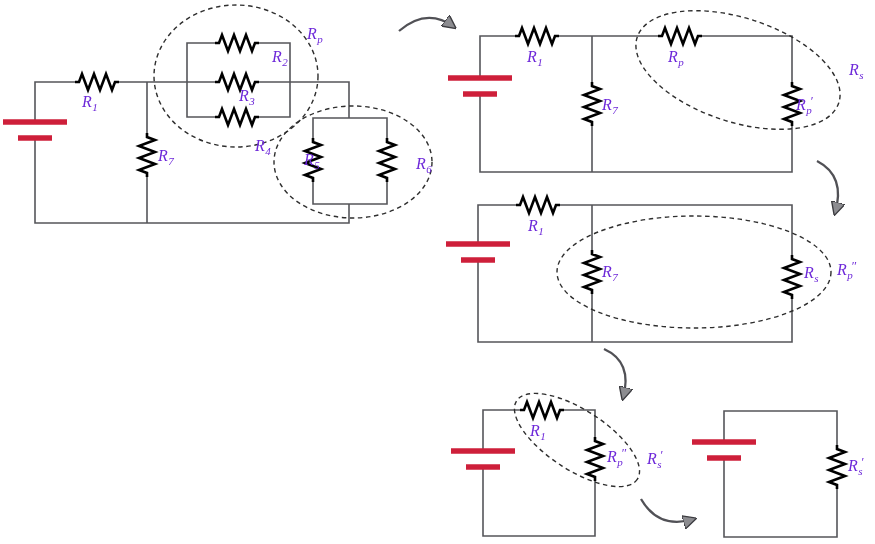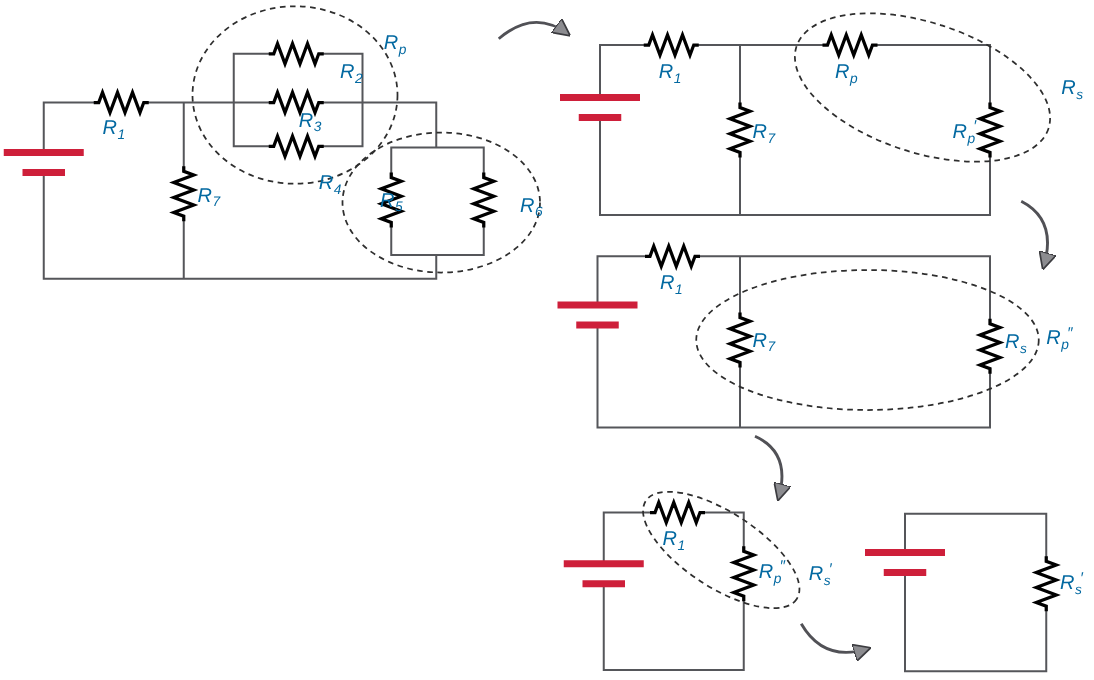--- a/index.html
+++ b/index.html
@@ -20,24 +20,24 @@
   
   .de { stroke: #2e2e2e; stroke-width: 1.4; fill: none; stroke-dasharray: 4.5 3.6; }
   
   .ar { stroke: #515156; stroke-width: 2.3; fill: none; }
   
   .batt { stroke-width: 5.5; stroke-linecap: butt; }
 
   
   .lbl {
     position: absolute;
-    font-family: Liberation Sans, sans-serif;
+    font-family: Liberation Serif, serif;
     font-style: italic;
     font-size: 16px;
-    color: #0369a1;
+    color: #6d28d9;
     line-height: 1;
     white-space: nowrap;
   }
   .lbl sub { font-size: 11px; font-style: italic; vertical-align: -0.34em; margin-left: 0.5px; }
   .lbl sup { font-size: 12.5px; font-style: normal; vertical-align: 0.42em; margin-left: -1px; }
 </style>
 </head>
 <body>
 
 <div id="fig">
@@ -138,21 +138,21 @@
   <div class="lbl" style="left:239px; top:86px"><span>R</span><sub>3</sub><sup></sup></div>
   <div class="lbl" style="left:255px; top:136px"><span>R</span><sub>4</sub><sup></sup></div>
   <div class="lbl" style="left:304px; top:150px"><span>R</span><sub>5</sub><sup></sup></div>
   <div class="lbl" style="left:416px; top:154px"><span>R</span><sub>6</sub><sup></sup></div>
   <div class="lbl" style="left:158px; top:146px"><span>R</span><sub>7</sub><sup></sup></div>
   <div class="lbl" style="left:307px; top:24px"><span>R</span><sub>p</sub><sup></sup></div>
 
   <div class="lbl" style="left:527px; top:47px"><span>R</span><sub>1</sub><sup></sup></div>
   <div class="lbl" style="left:602px; top:95px"><span>R</span><sub>7</sub><sup></sup></div>
   <div class="lbl" style="left:668px; top:47px"><span>R</span><sub>p</sub><sup></sup></div>
-  <div class="lbl" style="left:762px; top:95px"><span>R</span><sub>p</sub><sup>′</sup></div>
+  <div class="lbl" style="left:796px; top:95px"><span>R</span><sub>p</sub><sup>′</sup></div>
   <div class="lbl" style="left:849px; top:60px"><span>R</span><sub>s</sub><sup></sup></div>
 
   <div class="lbl" style="left:528px; top:216px"><span>R</span><sub>1</sub><sup></sup></div>
   <div class="lbl" style="left:602px; top:262px"><span>R</span><sub>7</sub><sup></sup></div>
   <div class="lbl" style="left:804px; top:263px"><span>R</span><sub>s</sub><sup></sup></div>
   <div class="lbl" style="left:837px; top:260px"><span>R</span><sub>p</sub><sup>″</sup></div>
 
   <div class="lbl" style="left:530px; top:421px"><span>R</span><sub>1</sub><sup></sup></div>
   <div class="lbl" style="left:607px; top:447px"><span>R</span><sub>p</sub><sup>″</sup></div>
   <div class="lbl" style="left:647px; top:449px"><span>R</span><sub>s</sub><sup>′</sup></div>

